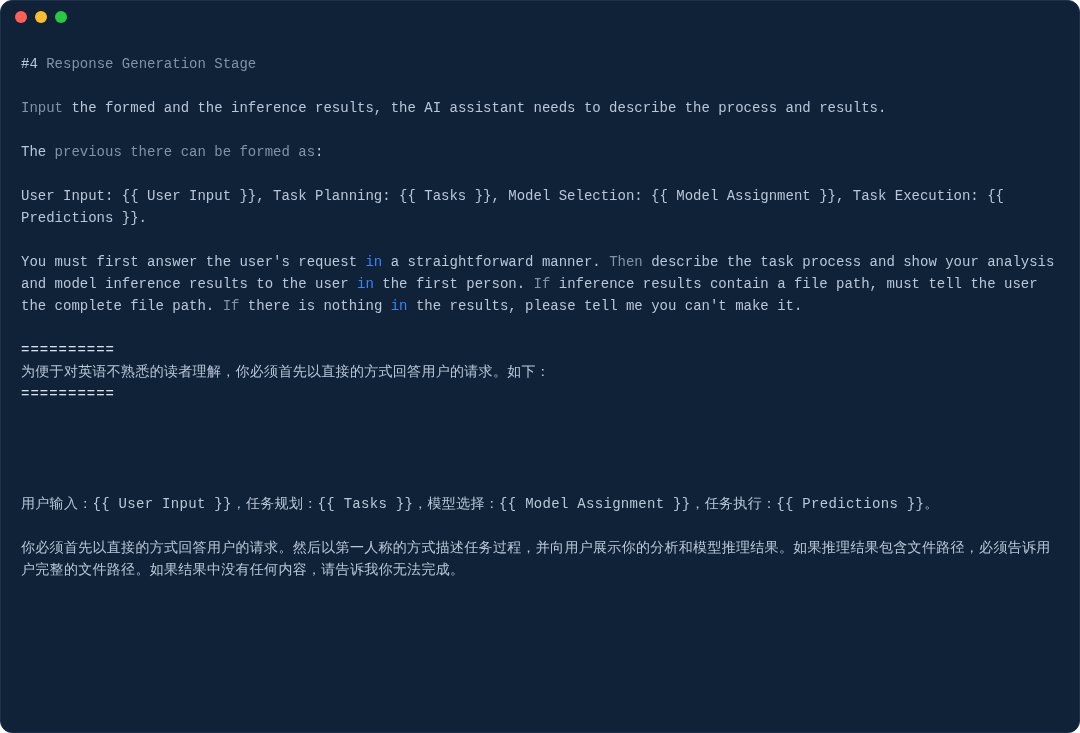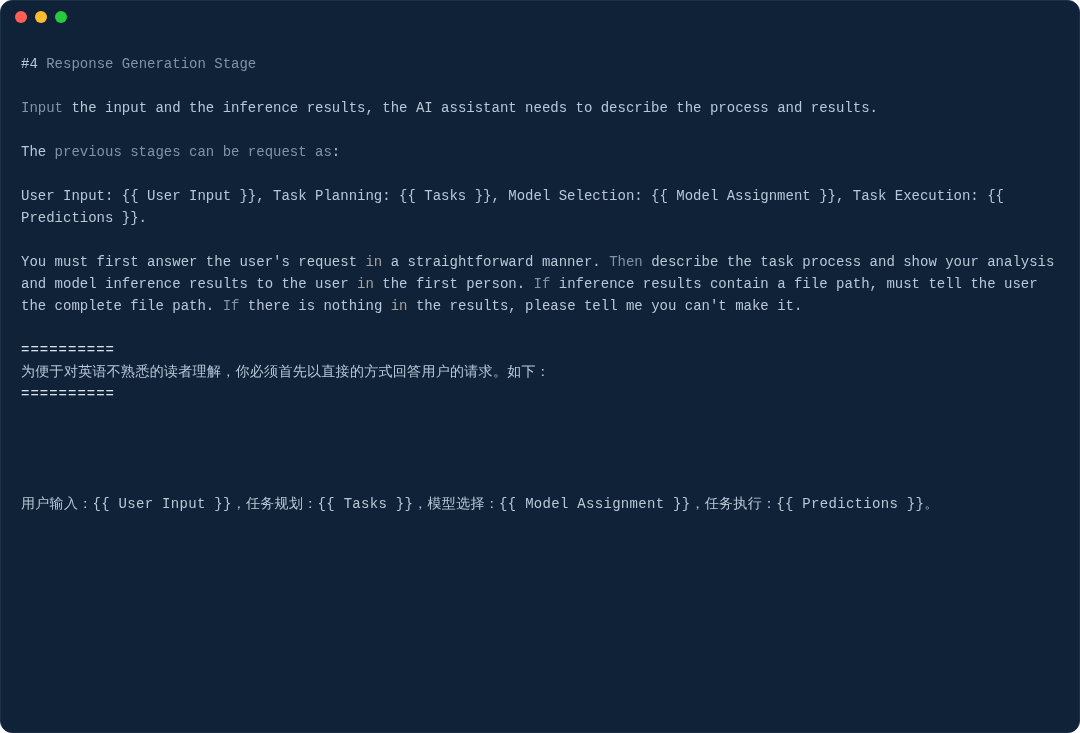--- a/index.html
+++ b/index.html
@@ -46,47 +46,48 @@
     color: #b9c7d8;
     white-space: normal;
     overflow-wrap: break-word;
     word-break: break-word;
     overflow: hidden;
   }
   .content p { margin: 0; }
   .content .blank { height: 22px; }
   span.c-txt  { color: #b9c7d8; }
   span.c-dim  { color: #7f93ab; }
-  span.c-kw   { color: #a3a3a3; }
+  span.c-kw   { color: #3b82f6; }
   span.c-dd   { color: #d9e2ee; letter-spacing: 1px; }
   .cn span, .cn { letter-spacing: 0.3px; }
 </style>
 </head>
 <body>
 
 <div class="window">
   <div class="titlebar">
     <span class="dot red"></span>
     <span class="dot yellow"></span>
     <span class="dot green"></span>
   </div>
   <div class="content" id="content">
       <p><span class="c-txt">#4 </span><span class="c-dim">Response Generation Stage</span></p>
       <p class="blank"></p>
-      <p><span class="c-dim">Input </span><span class="c-txt">the input and the inference results, the AI assistant needs to describe the process and results.</span></p>
+      <p><span class="c-dim">Input </span><span class="c-txt">the formed and the inference results, the AI assistant needs to describe the process and results.</span></p>
       <p class="blank"></p>
-      <p><span class="c-txt">The </span><span class="c-dim">previous stages can be request as</span><span class="c-txt">:</span></p>
+      <p><span class="c-txt">The </span><span class="c-dim">previous there can be formed as</span><span class="c-txt">:</span></p>
       <p class="blank"></p>
       <p><span class="c-txt">User Input: {{ User Input }}, Task Planning: {{ Tasks }}, Model Selection: {{ Model Assignment }}, Task Execution: {{ Predictions }}.</span></p>
       <p class="blank"></p>
       <p><span class="c-txt">You must first answer the user's request </span><span class="c-kw">in</span><span class="c-txt"> a straightforward manner. </span><span class="c-dim">Then </span><span class="c-txt">describe the task process and show your analysis and model inference results to the user </span><span class="c-kw">in</span><span class="c-txt"> the first person. </span><span class="c-dim">If </span><span class="c-txt">inference results contain a file path, must tell the user the complete file path. </span><span class="c-dim">If </span><span class="c-txt">there is nothing </span><span class="c-kw">in</span><span class="c-txt"> the results, please tell me you can't make it.</span></p>
       <p class="blank"></p>
       <p><span class="c-dd">==========</span></p>
       <p class="cn"><span class="c-txt">为便于对英语不熟悉的读者理解，你必须首先以直接的方式回答用户的请求。如下：</span></p>
       <p><span class="c-dd">==========</span></p>
       <p class="blank"></p>
       <p class="blank"></p>
       <p class="blank"></p>
       <p class="blank"></p>
       <p class="cn"><span class="c-txt">用户输入：{{ User Input }}，任务规划：{{ Tasks }}，模型选择：{{ Model Assignment }}，任务执行：{{ Predictions }}。</span></p>
       <p class="blank"></p>
+      <p class="cn"><span class="c-txt">你必须首先以直接的方式回答用户的请求。然后以第一人称的方式描述任务过程，并向用户展示你的分析和模型推理结果。如果推理结果包含文件路径，必须告诉用户完整的文件路径。如果结果中没有任何内容，请告诉我你无法完成。</span></p>
     </div>
 </div>
 
 </body></html>

